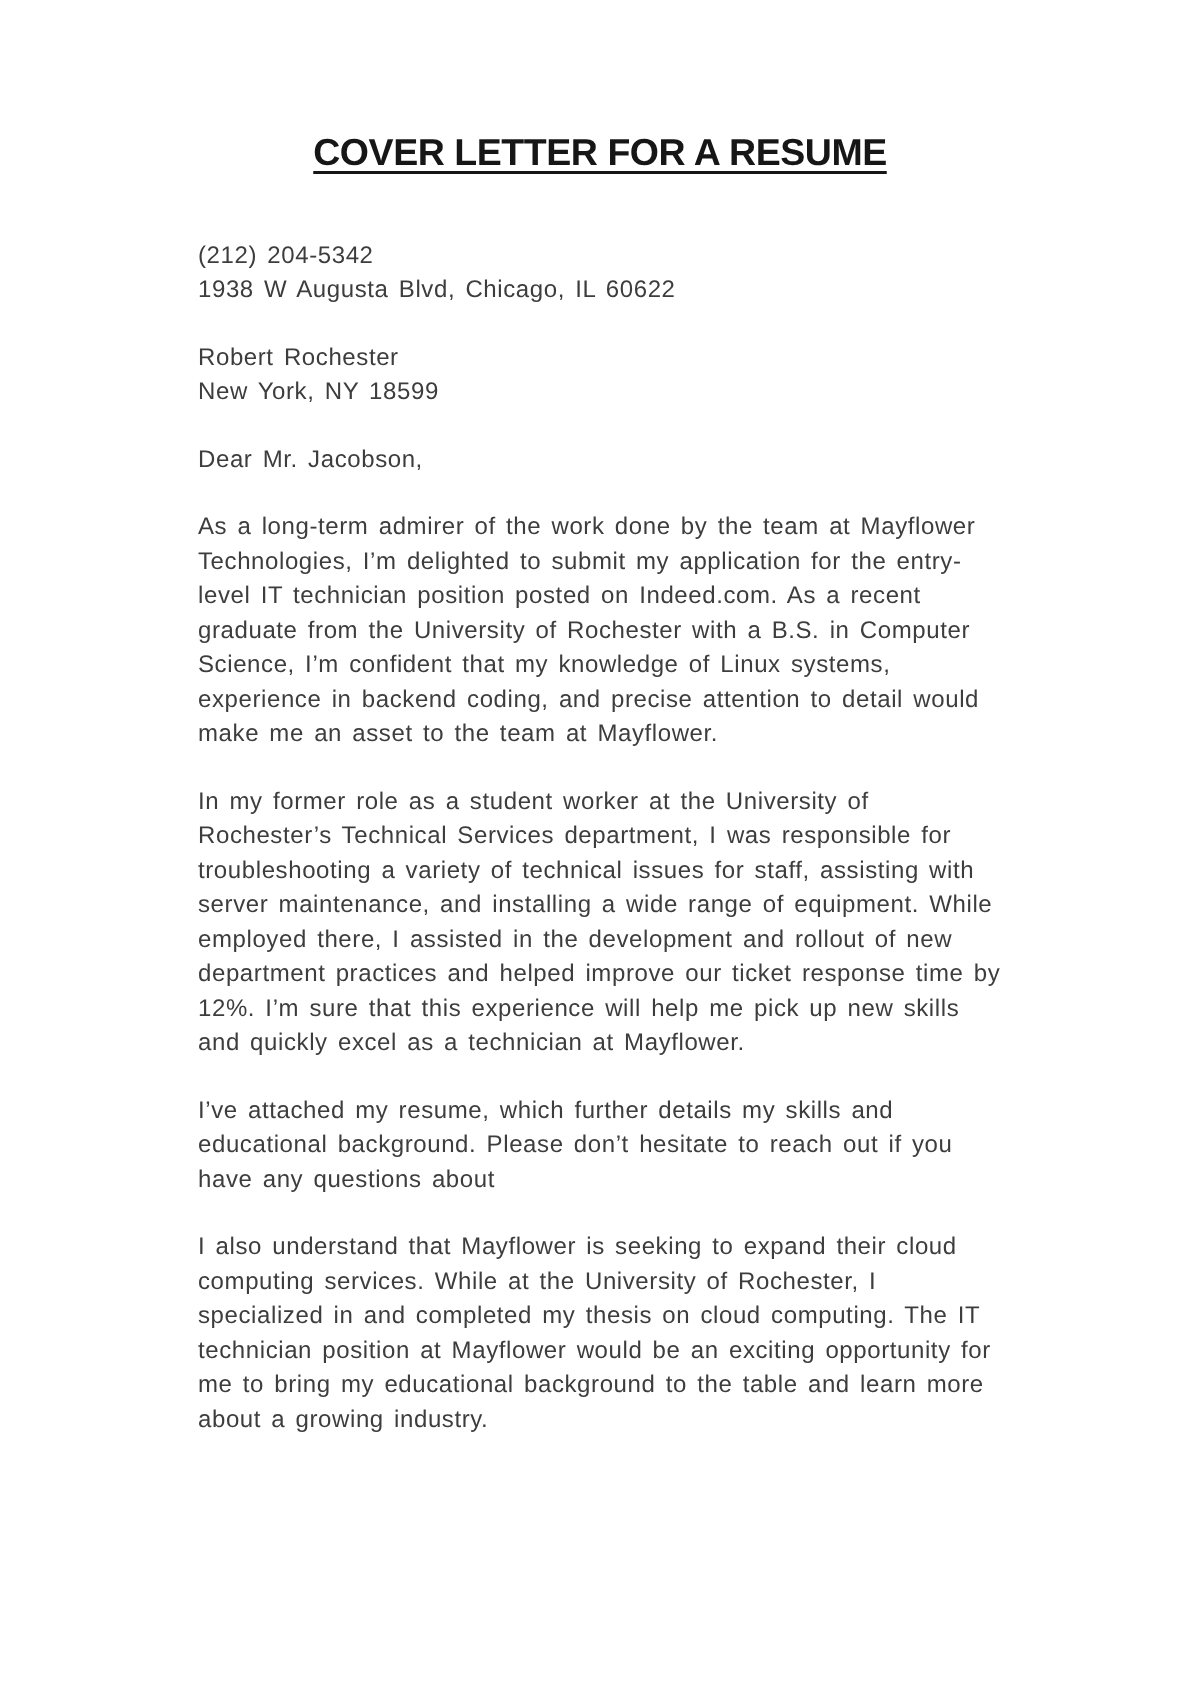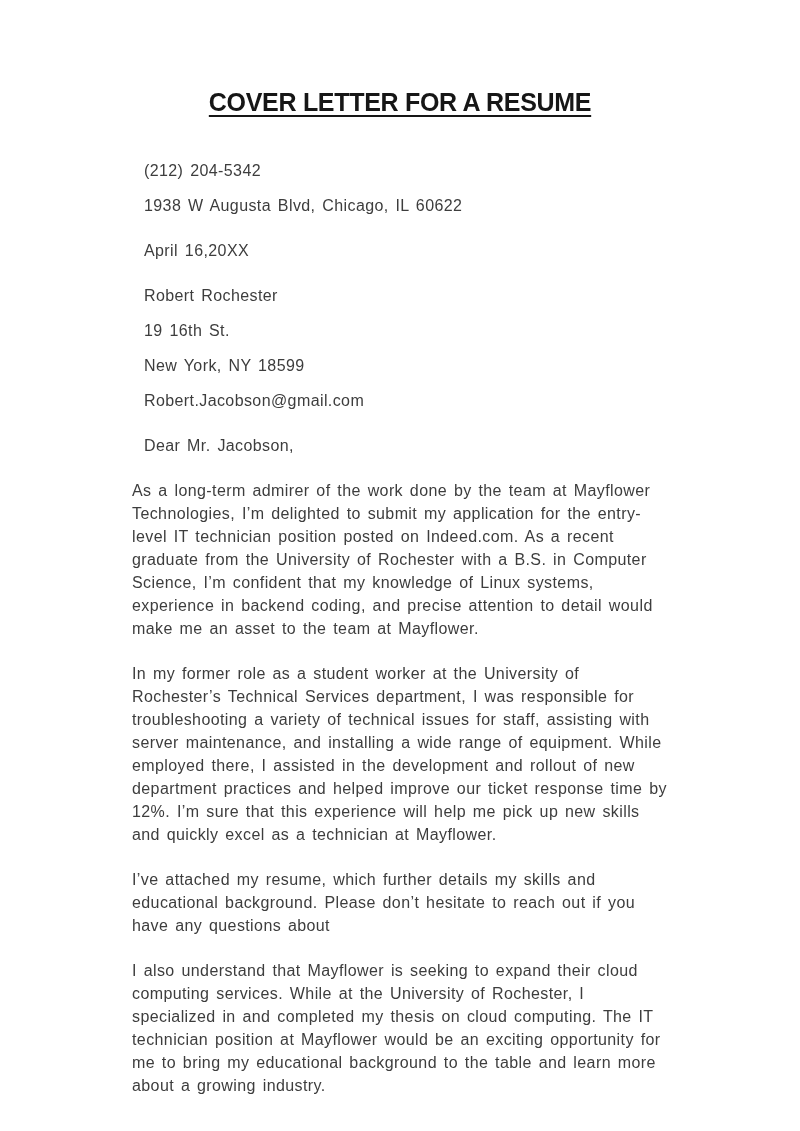--- a/index.html
+++ b/index.html
@@ -34,48 +34,43 @@
   }
   .block {
     margin: 0 0 22px 0;
   }
   .line, .para {
     font-size: 16px;
     line-height: 23px;
     letter-spacing: 0.4px;
     word-spacing: 2px;
     color: #3d3d3d;
-    margin: 12px;
+    margin: 0;
   }
   .para {
     max-width: 660px;
     margin: 0 0 22px 0;
   }
 </style>
 </head>
 <body>
 
 <div class="page">
 
   <h1 class="doc-title"><span>COVER LETTER FOR A RESUME</span></h1>
 
   <div class="block">
     <p class="line">(212) 204-5342</p>
     <p class="line">1938 W Augusta Blvd, Chicago, IL 60622</p>
   </div>
 
-  <div class="block">
-    <p class="line">April 16,20XX</p>
-  </div>
 
   <div class="block">
     <p class="line">Robert Rochester</p>
-    <p class="line">19 16th St.</p>
     <p class="line">New York, NY 18599</p>
-    <p class="line">Robert.Jacobson@gmail.com</p>
   </div>
 
   <div class="block">
     <p class="line">Dear Mr. Jacobson,</p>
   </div>
 
   <p class="para">As a long-term admirer of the work done by the team at Mayflower Technologies, I’m delighted to submit my application for the entry-level IT technician position posted on Indeed.com. As a recent graduate from the University of Rochester with a B.S. in Computer Science, I’m confident that my knowledge of Linux systems, experience in backend coding, and precise attention to detail would make me an asset to the team at Mayflower.</p>
   <p class="para">In my former role as a student worker at the University of Rochester’s Technical Services department, I was responsible for troubleshooting a variety of technical issues for staff, assisting with server maintenance, and installing a wide range of equipment. While employed there, I assisted in the development and rollout of new department practices and helped improve our ticket response time by 12%. I’m sure that this experience will help me pick up new skills and quickly excel as a technician at Mayflower.</p>
   <p class="para">I’ve attached my resume, which further details my skills and educational background. Please don’t hesitate to reach out if you have any questions about</p>
   <p class="para">I also understand that Mayflower is seeking to expand their cloud computing services. While at the University of Rochester, I specialized in and completed my thesis on cloud computing. The IT technician position at Mayflower would be an exciting opportunity for me to bring my educational background to the table and learn more about a growing industry.</p>

